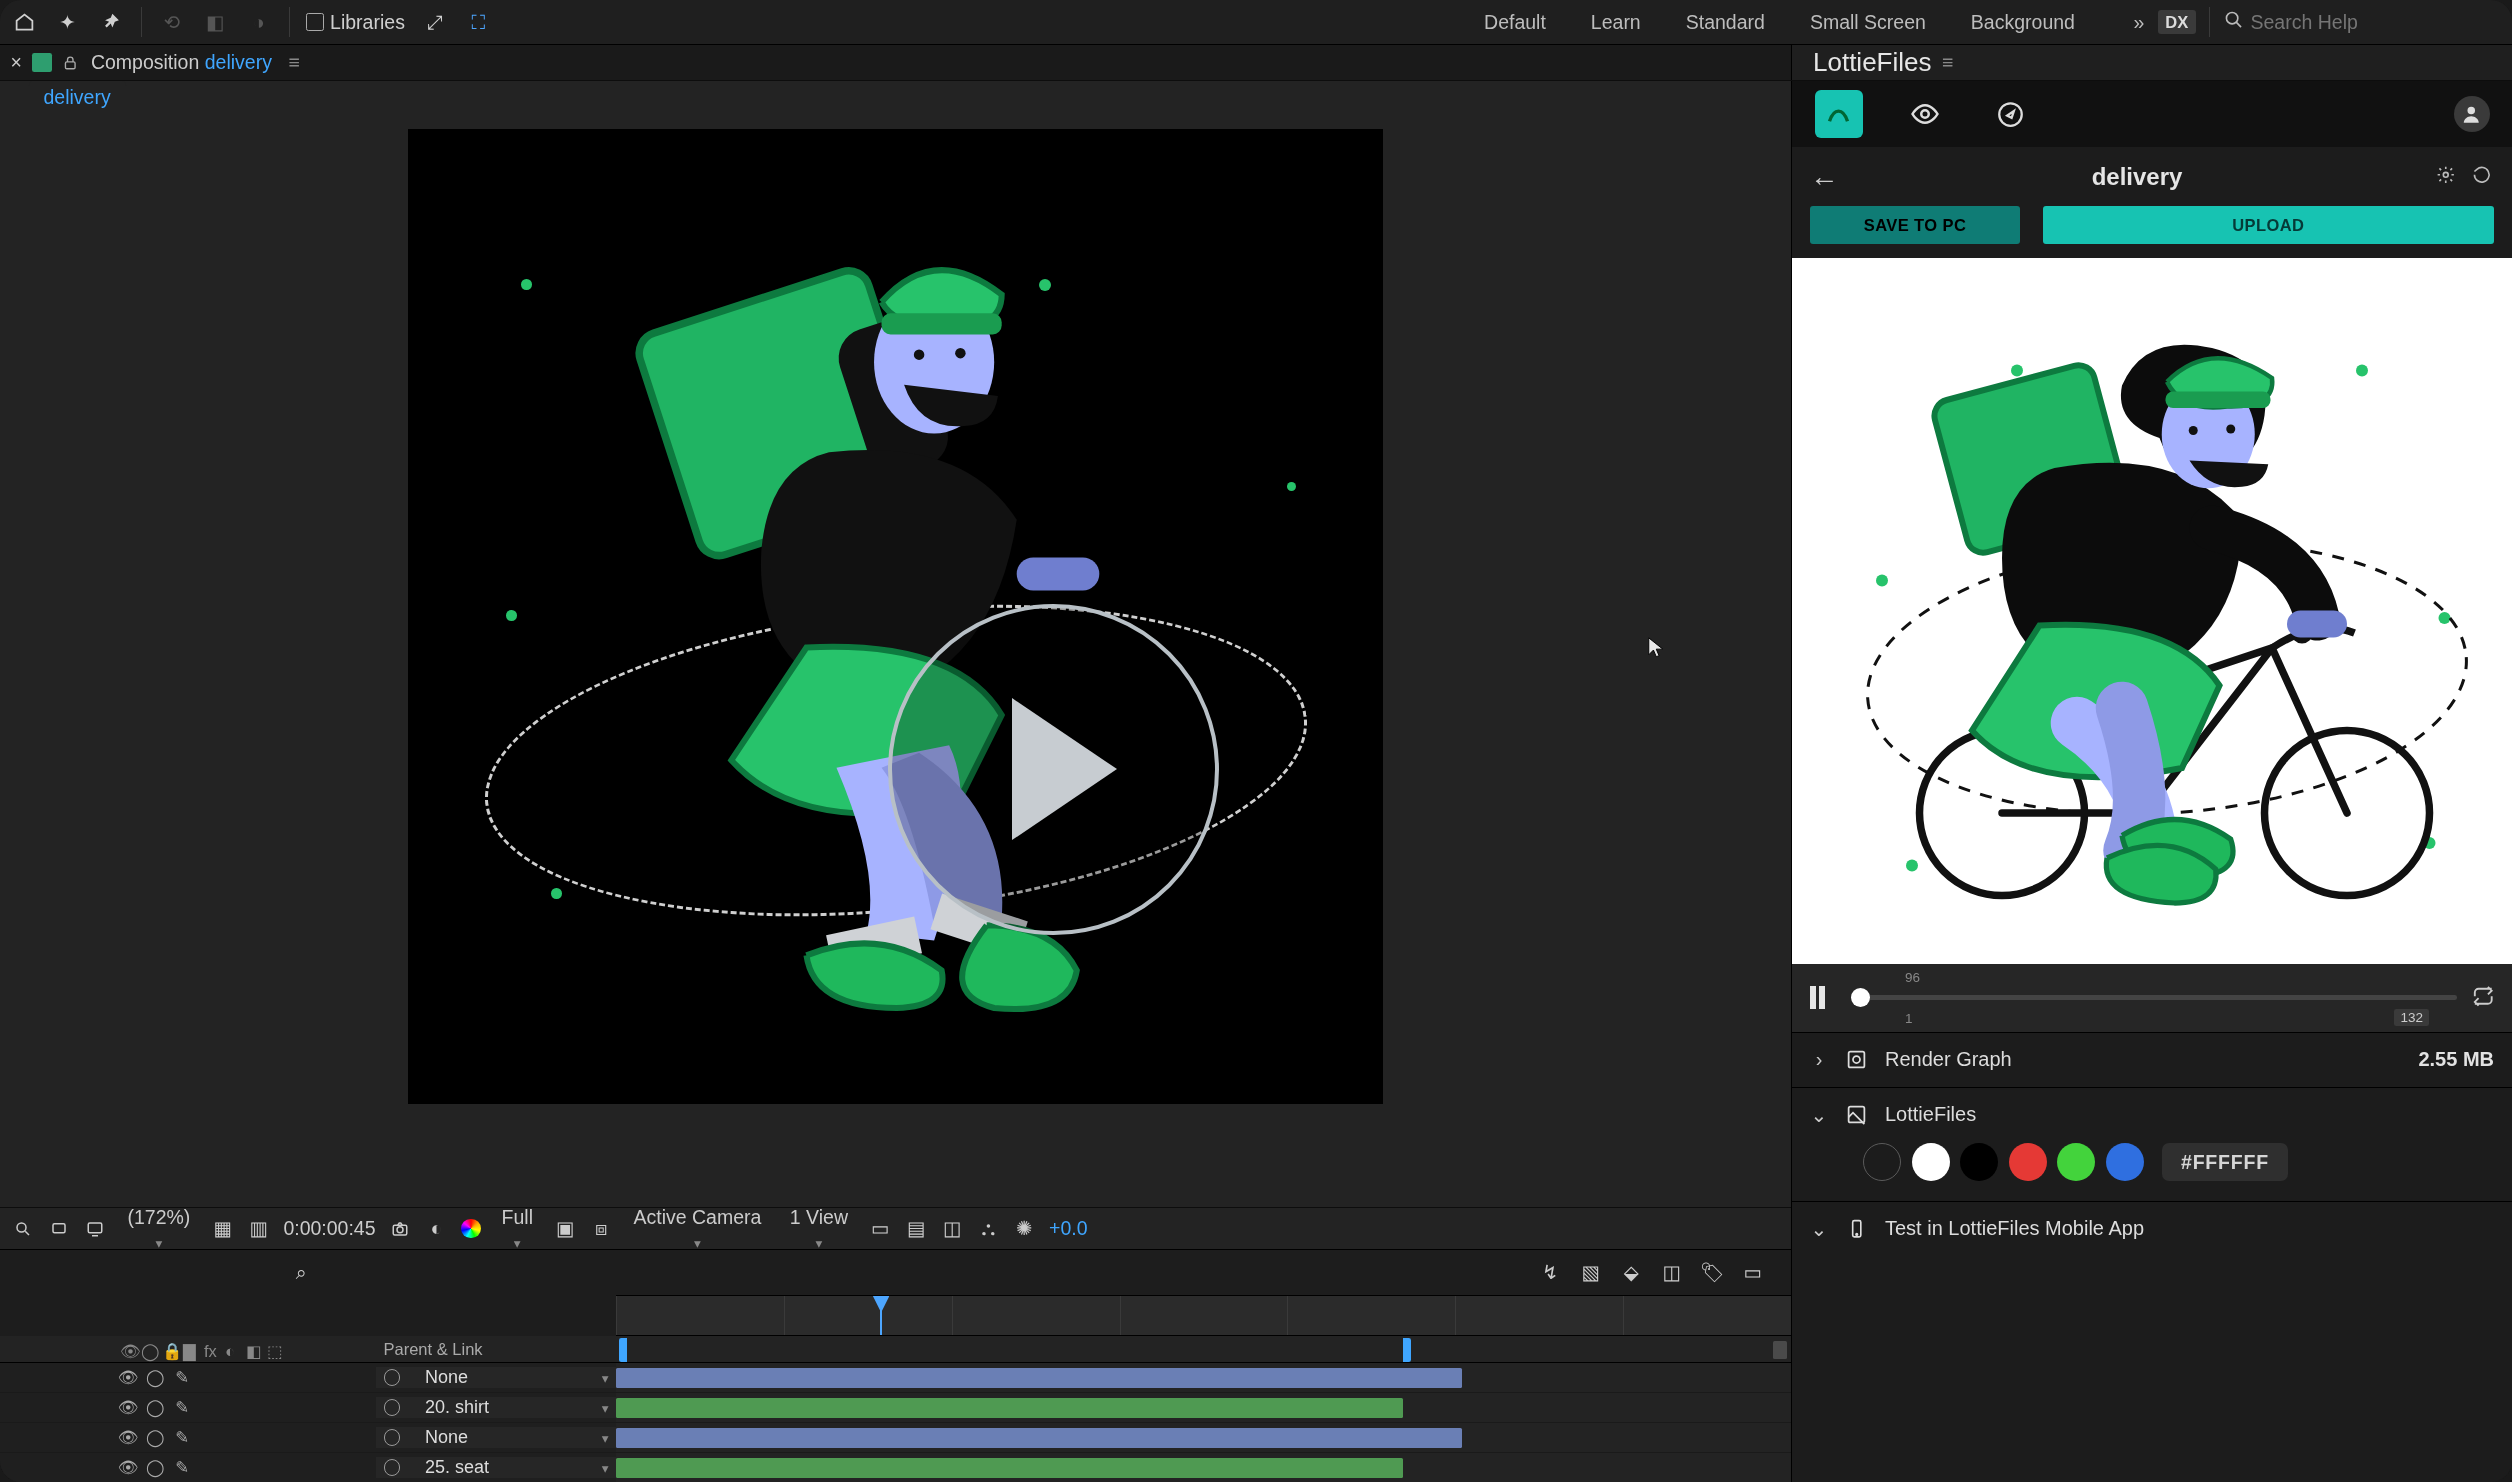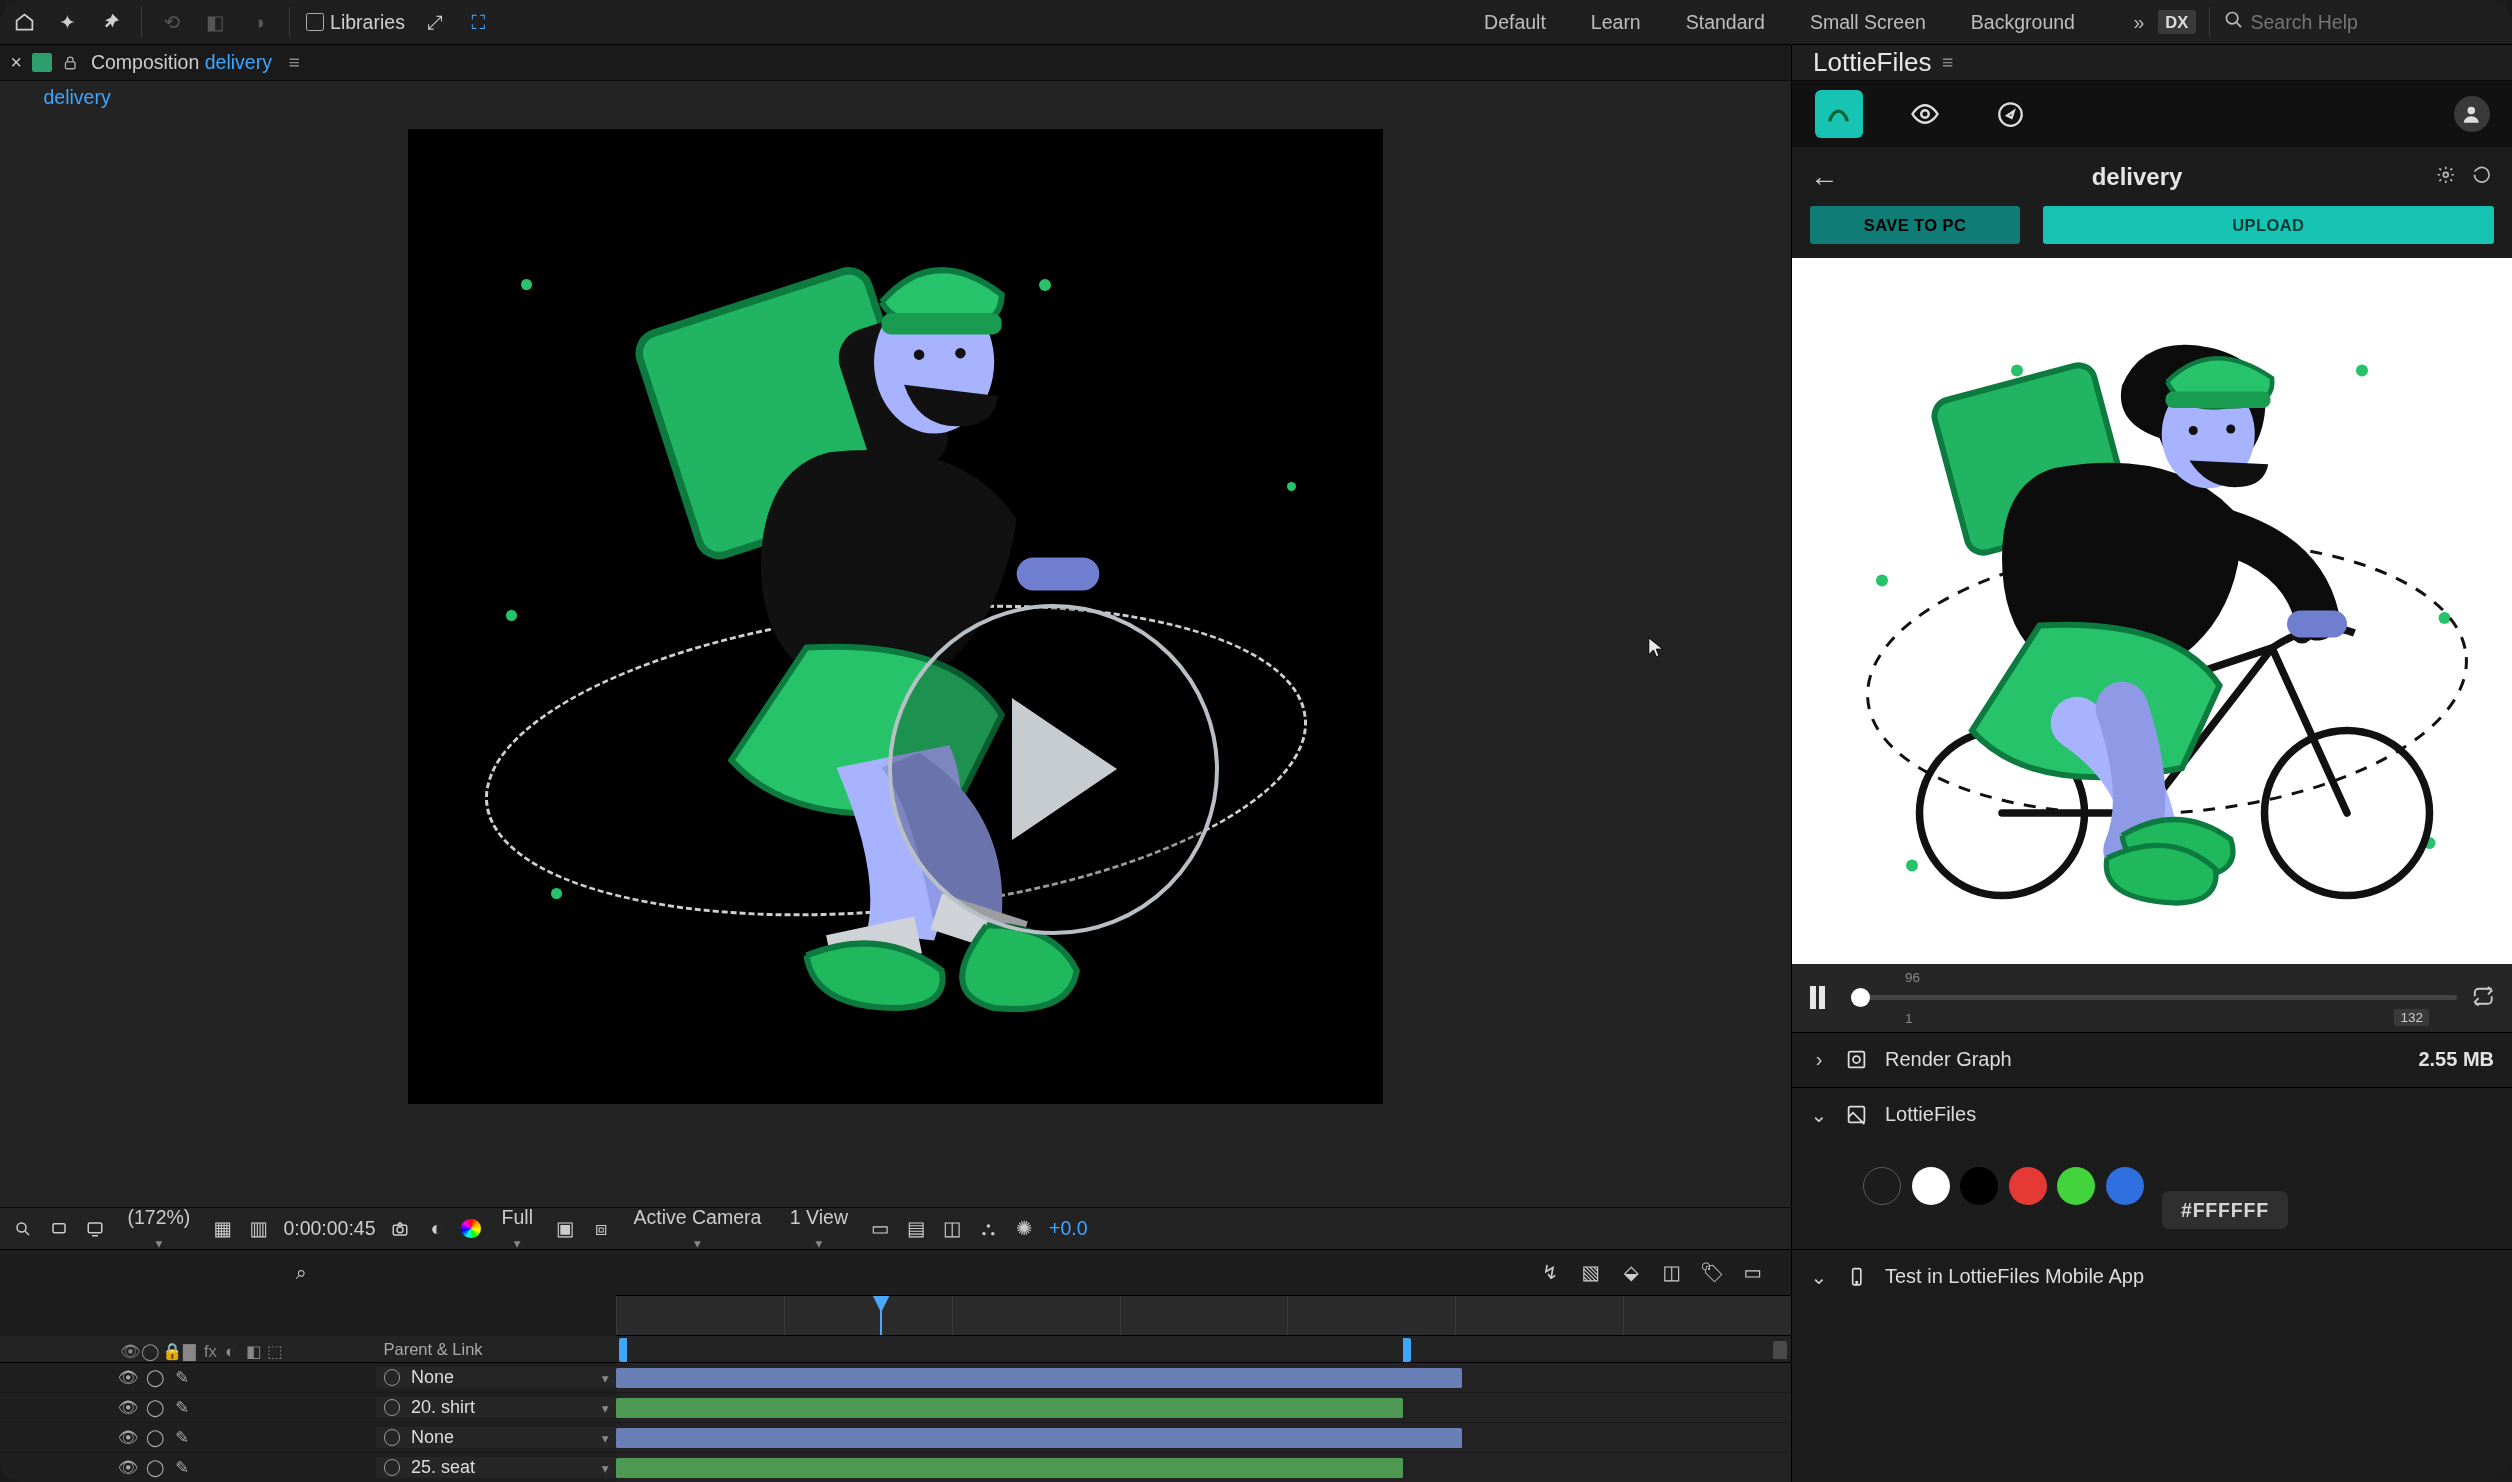--- a/index.html
+++ b/index.html
@@ -101,21 +101,21 @@
 .side .section { border-top: 0.8px solid #000; padding: 13.5px 18px; color: #ddd; font-size: 20px; }
 .side .section .head { display: flex; align-items: center; gap: 15px; cursor: pointer; }
 .side .section .head .chev { width: 18px; text-align: center; color: #ccc; }
 .side .section .head .ico { width: 27px; height: 27px; display:flex; align-items:center; justify-content:center; }
 .side .section .head .lbl { flex: 1; }
 .side .section .head .meta { color: #e3e3e3; font-weight: 600; }
 
 .side .swatches { display: flex; align-items: center; gap: 10.5px; padding: 15px 0 6px 53px; }
 .side .swatches .sw { width: 38px; height: 38px; border-radius: 50%; cursor: pointer; border: 1.5px solid transparent; }
 .side .swatches .sw.outline { border: 1.5px solid #5a5a5a; background: transparent; }
-.side .swatches .hex { background: #2f2f2f; color: #d6d6d6; padding: 7.5px 19.5px; border-radius: 7px; font-size: 19.5px; font-weight: 600; letter-spacing: 0.8px; margin-left: 7.5px; margin-top: 48px; }
+.side .swatches .hex { background: #2f2f2f; color: #d6d6d6; padding: 7.5px 19.5px; border-radius: 7px; font-size: 19.5px; font-weight: 600; letter-spacing: 0.8px; margin-left: 7.5px; }
 
 
 .timeline { height: 233px; background: #1d1d1d; border-top: 0.8px solid #000; display: flex; flex-direction: column; }
 .timeline .controls { height: 45px; display: flex; align-items: center; gap: 15px; padding: 0 10.5px; color: #ccc; font-size: 19.5px; position:relative; }
 .timeline .controls .left-hidden { width: 263px; }
 .timeline .controls .tool { width: 25.5px; height: 25.5px; display:flex; align-items:center; justify-content:center; cursor:pointer; }
 .timeline .controls .right-tools { margin-left: auto; display: flex; align-items: center; gap: 15px; padding-right: 15px; }
 .timeline .ruler-row { height: 41px; display: flex; }
 .timeline .ruler-row .left { width: 616px; }
 .timeline .ruler-row .ruler { flex: 1; position: relative; background: #232323; border-top: 0.8px solid #000; border-bottom: 0.8px solid #000; overflow: hidden; }
@@ -135,21 +135,21 @@
 .timeline .hdr-row .right .wa-end { position:absolute; right:4.5px; top:4.5px; width:13.5px; height:18px; background:#4a4a4a; border-radius:1.5px; }
 .timeline .hdr-row .right .bracket-l, .timeline .hdr-row .right .bracket-r { position:absolute; top:1.5px; width:7.5px; height:24px; background:#3fa6ff; }
 .timeline .hdr-row .right .bracket-l { left:3px; border-radius: 2.3px 0 0 2.3px; }
 .timeline .hdr-row .right .bracket-r { border-radius: 0 2.3px 2.3px 0; }
 
 .timeline .layers { flex: 1; overflow: hidden; }
 .timeline .layer { height: 30px; display: flex; border-bottom: 0.8px solid #1a1a1a; }
 .timeline .layer .left { width: 616px; display: flex; align-items: center; background: #1f1f1f; }
 .timeline .layer .left .cells { width: 376px; display: flex; align-items: center; gap: 10.5px; padding-left: 120px; color: #aaa; font-size: 16.5px; }
 .timeline .layer .left .cells .ico { width: 16.5px; height: 16.5px; display:inline-flex; align-items:center; justify-content:center; }
-.timeline .layer .left .parent { flex: 1; display: flex; align-items: center; gap: 11px; background: #262626; padding: 0 7.5px; color: #ddd; font-size: 18px; }
+.timeline .layer .left .parent { flex: 1; display: flex; align-items: center; gap: 25px; background: #262626; padding: 0 7.5px; color: #ddd; font-size: 18px; }
 .timeline .layer .left .parent .spiral { width: 16.5px; height: 16.5px; border: 1.5px solid #999; border-radius: 50%; display:inline-block; }
 .timeline .layer .left .parent .caret { margin-left: auto; color: #888; font-size: 13.5px; }
 .timeline .layer .right { flex: 1; position: relative; background: #232323; }
 .timeline .layer .right .bar { position: absolute; top: 4.5px; bottom: 4.5px; border-radius: 1.5px; }
 
 </style>
 </head>
 <body>
 
 <div class="app">

